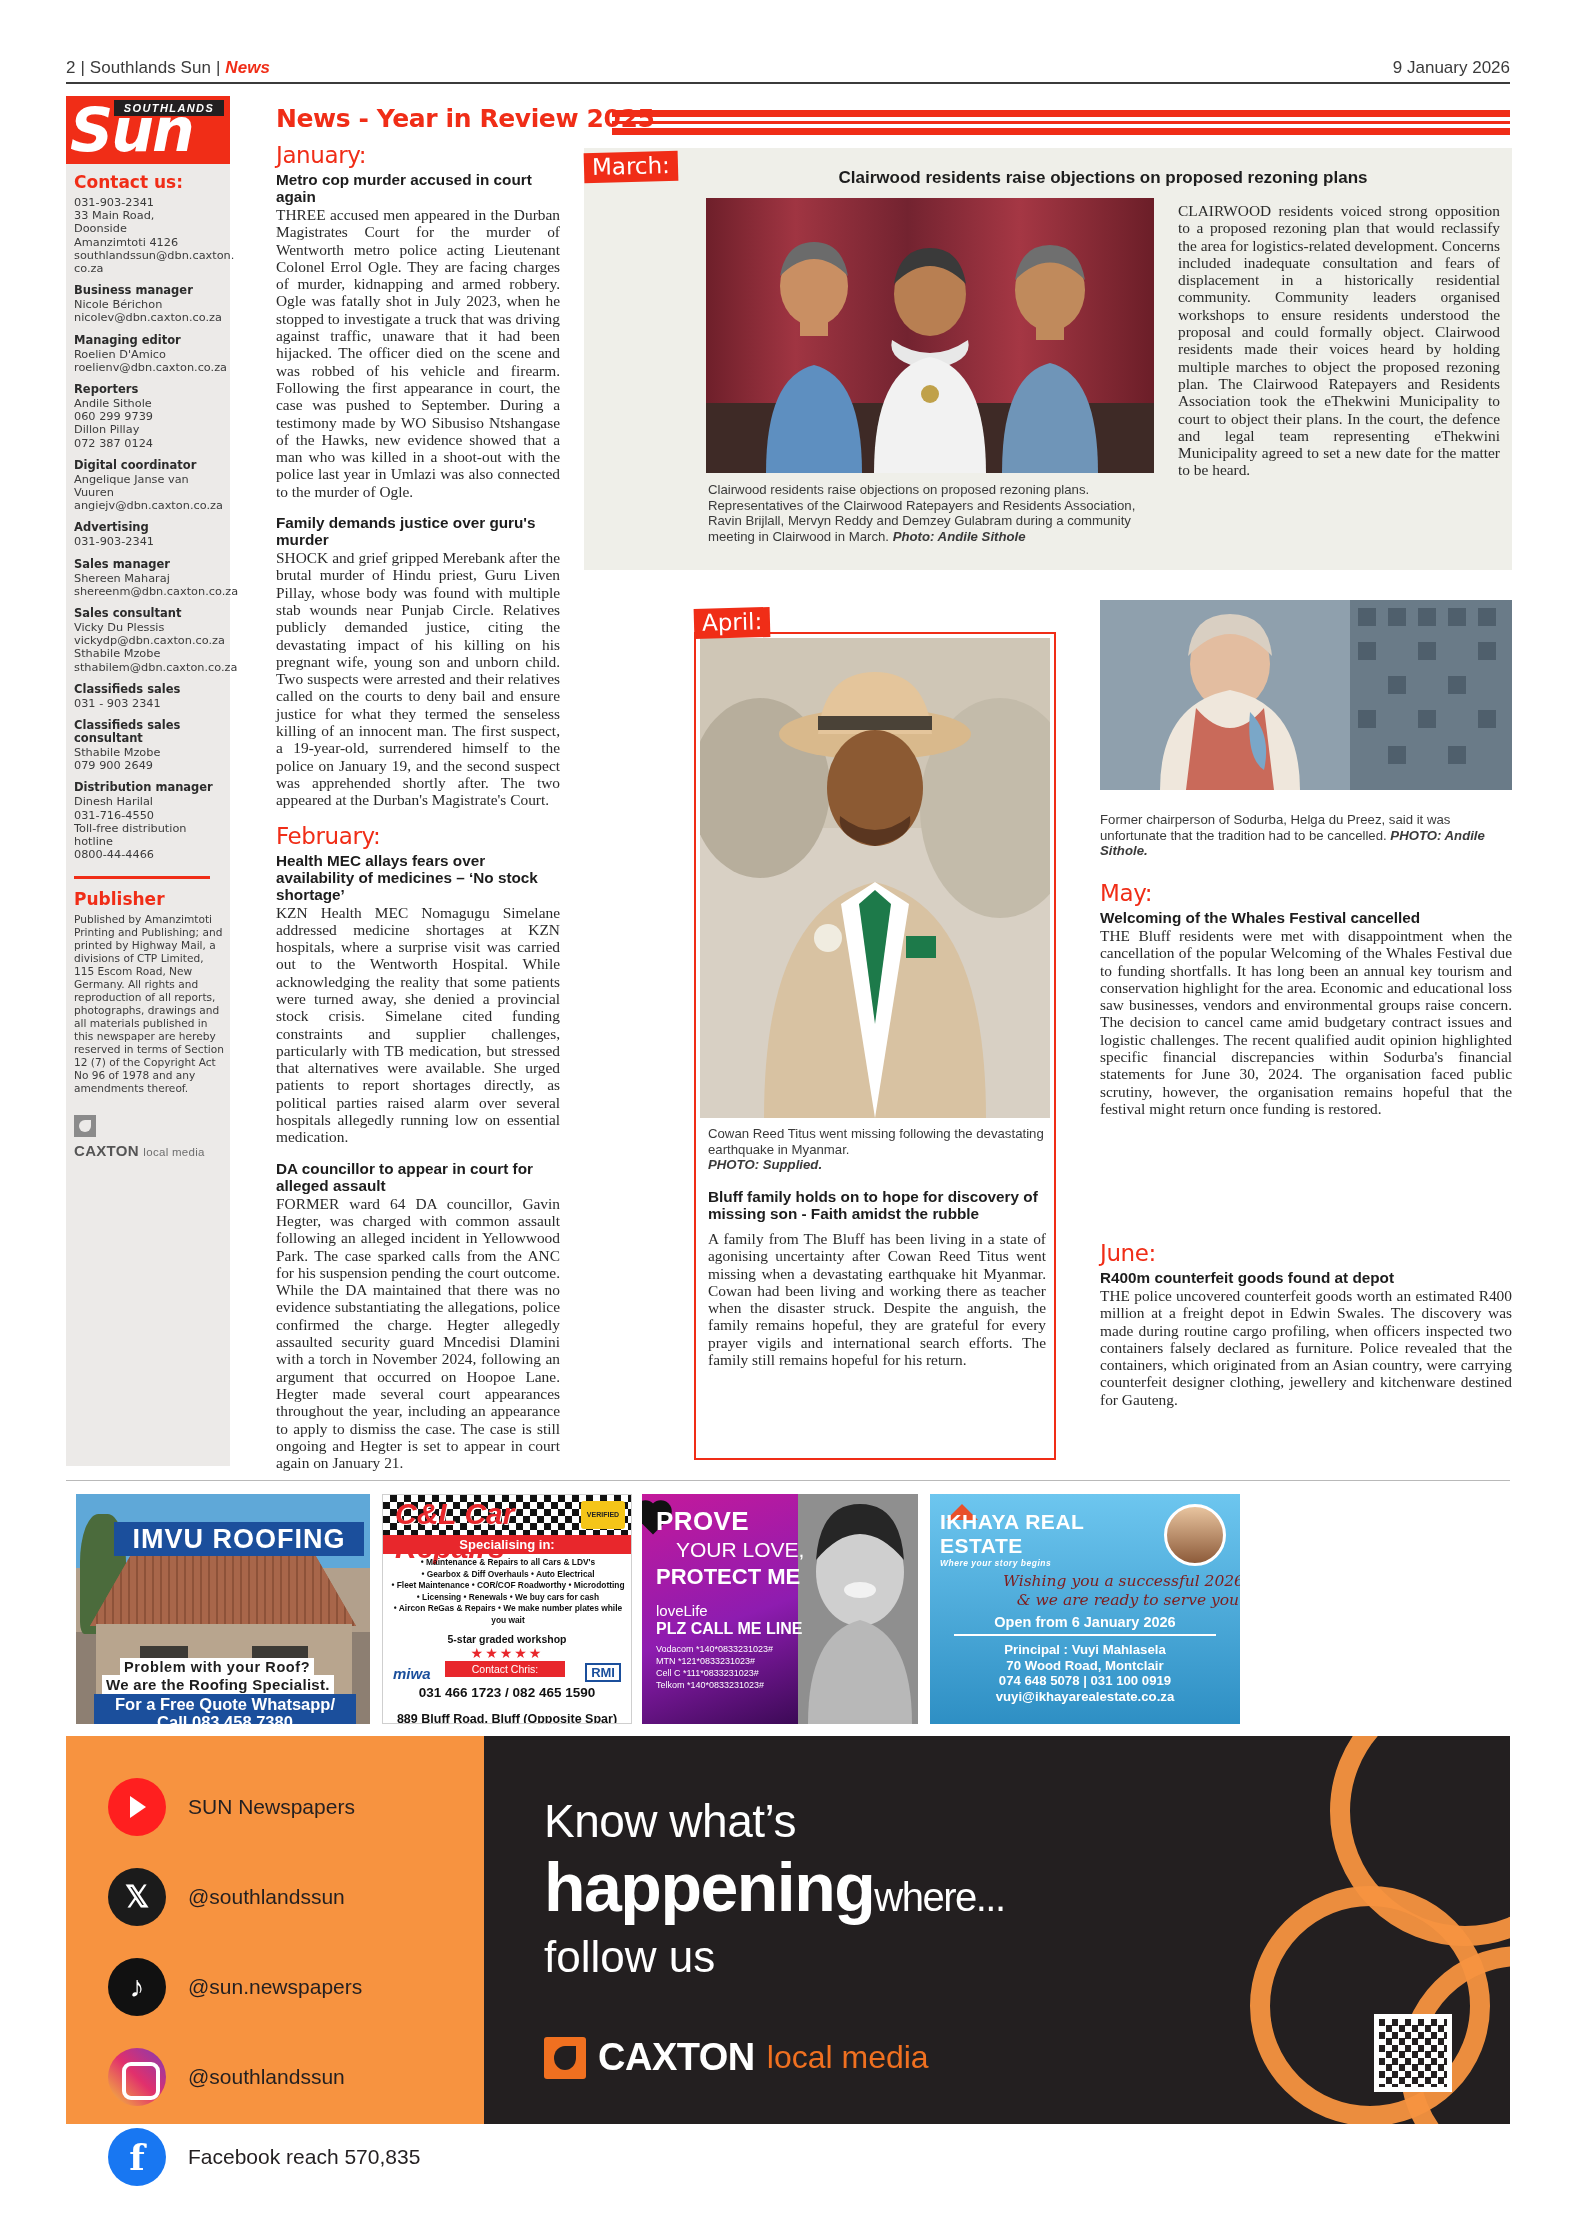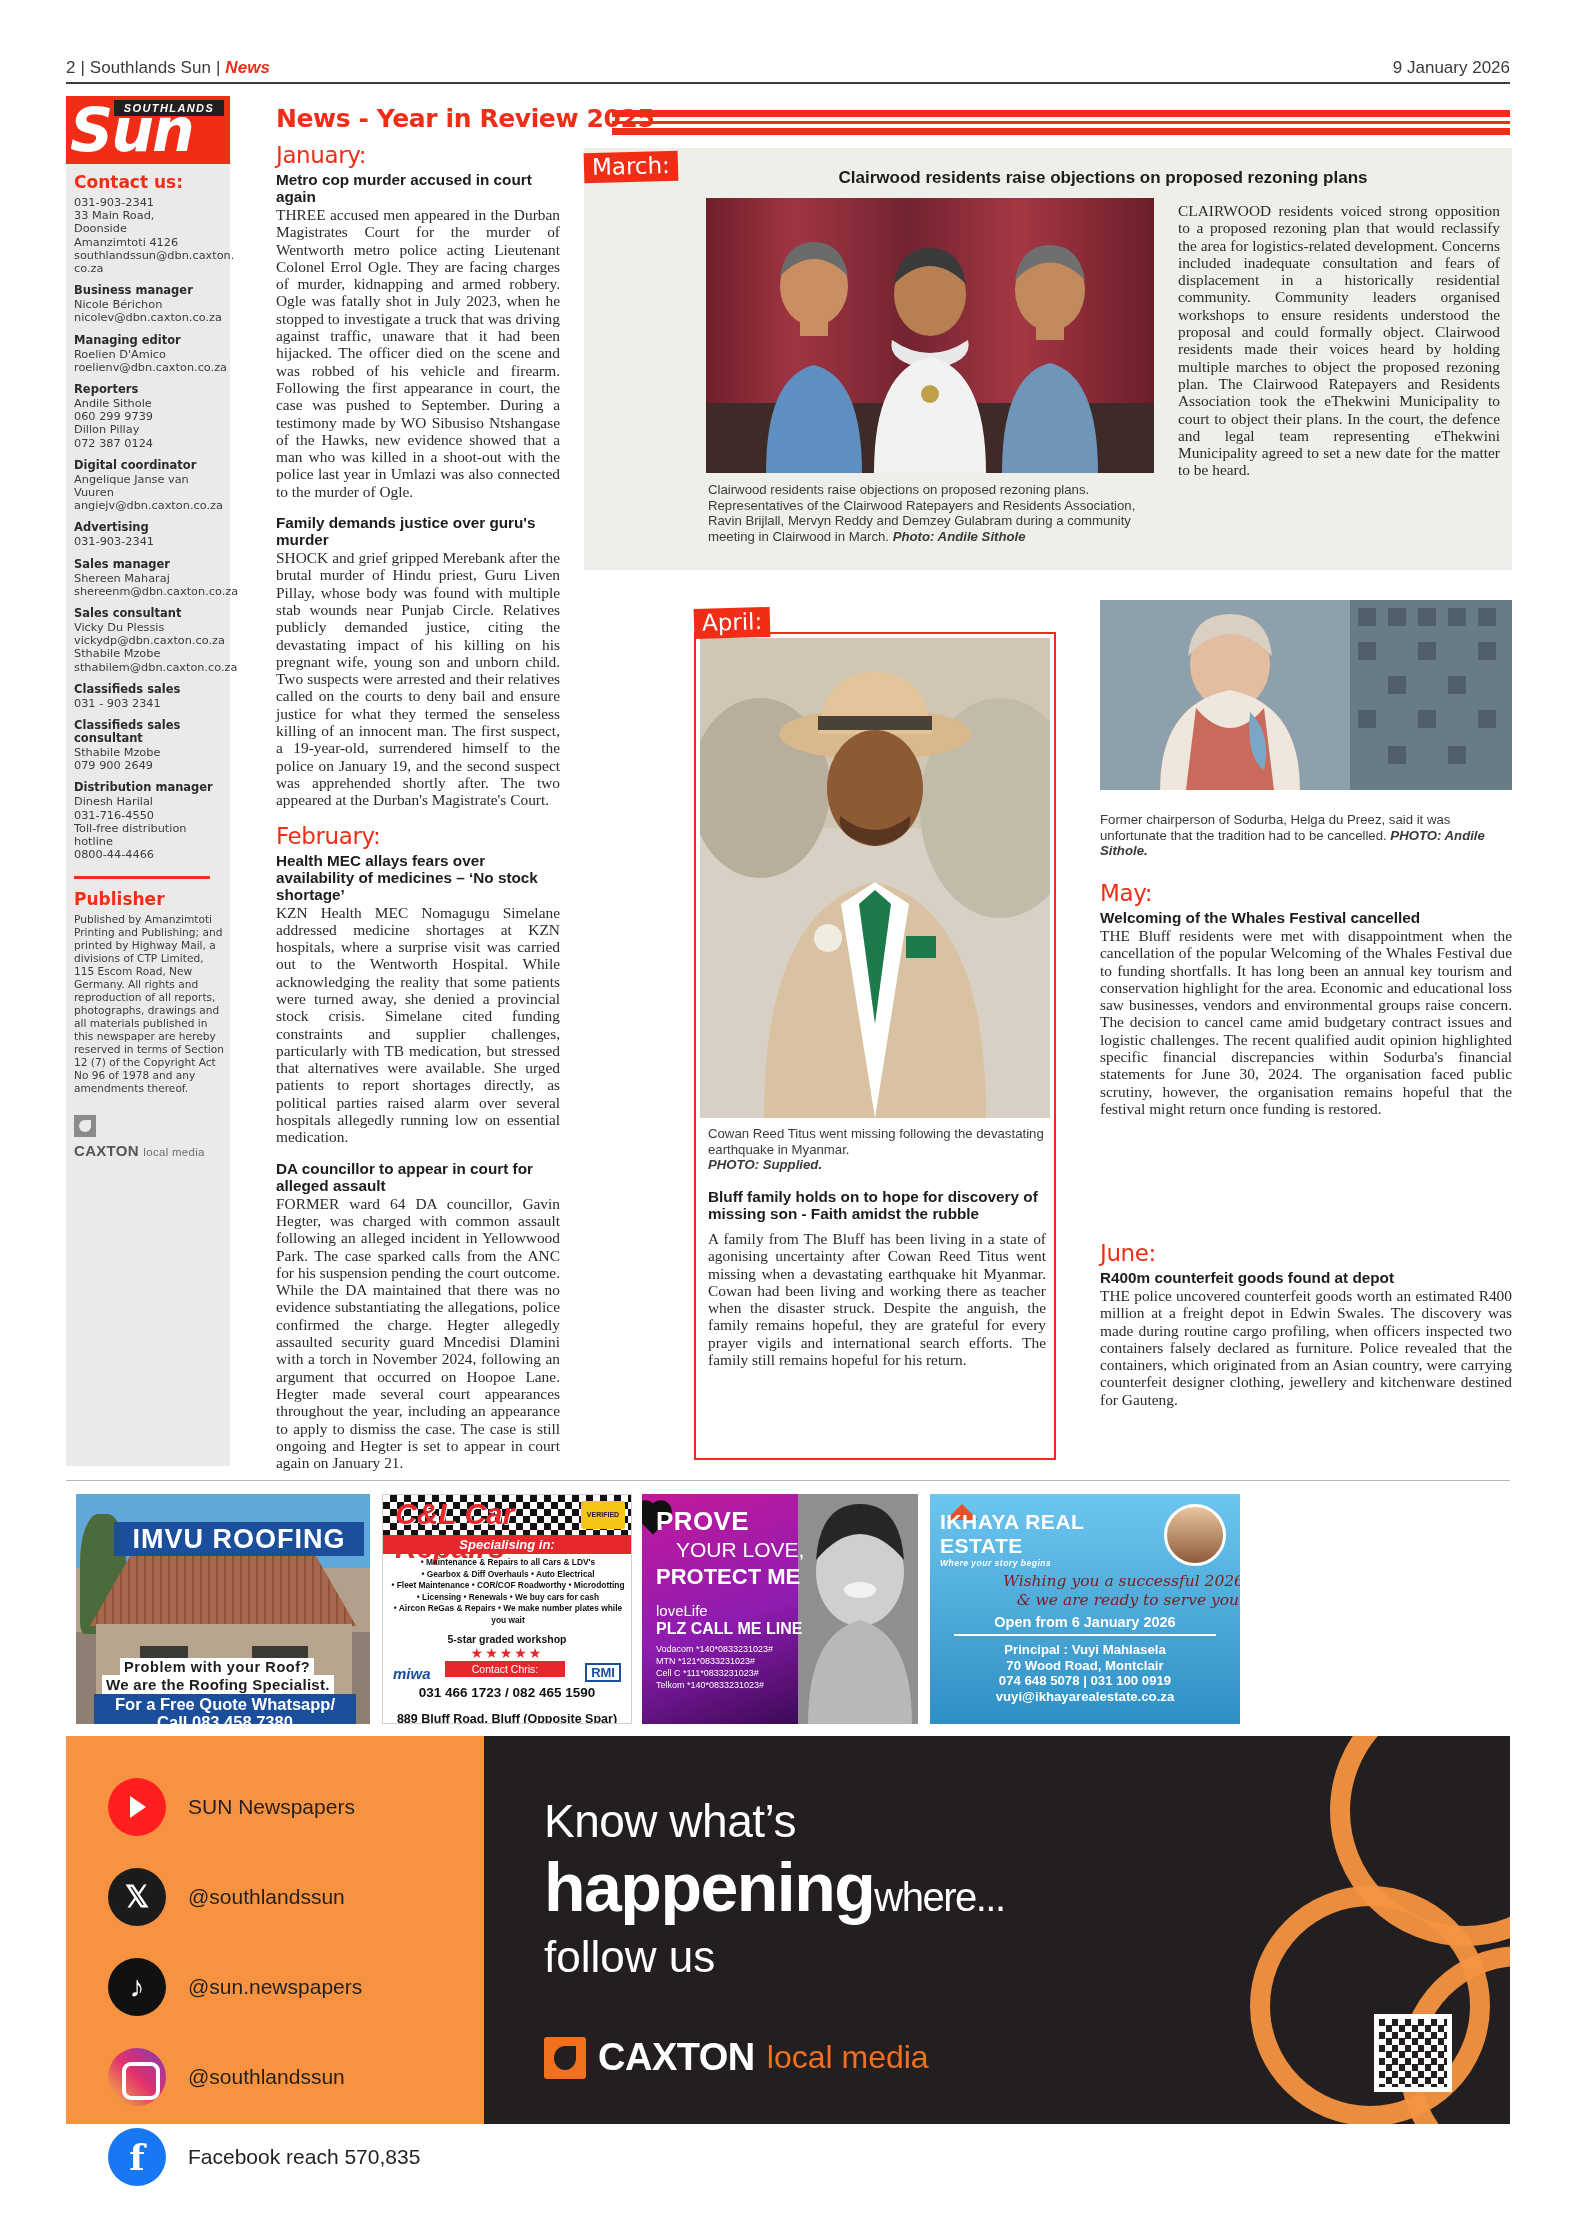--- a/index.html
+++ b/index.html
@@ -252,21 +252,21 @@
     text-shadow:1px 1px 0 #fff;
   }
   #ad2 .badge{
     position:absolute; right:6px; top:6px; width:44px; height:28px;
     background:#f5c518; border-radius:3px; font-size:7px; font-weight:bold;
     text-align:center; line-height:28px; color:#222;
   }
   #ad2 .spec{
     position:absolute; left:0; top:40px; width:100%;
     background:#e8272c; color:#fff; font-weight:bold; font-size:13px;
-    font-style:italic; text-align:center; padding:2px 0;
+    text-align:center; padding:2px 0;
   }
   #ad2 .lines{
     position:absolute; left:6px; top:62px; width:238px;
     font-size:8.4px; font-weight:bold; color:#111; line-height:11.6px;
     text-align:center;
   }
   #ad2 .five{
     position:absolute; left:0; top:138px; width:100%; text-align:center;
     font-size:10.5px; font-weight:bold; color:#111;
   }

